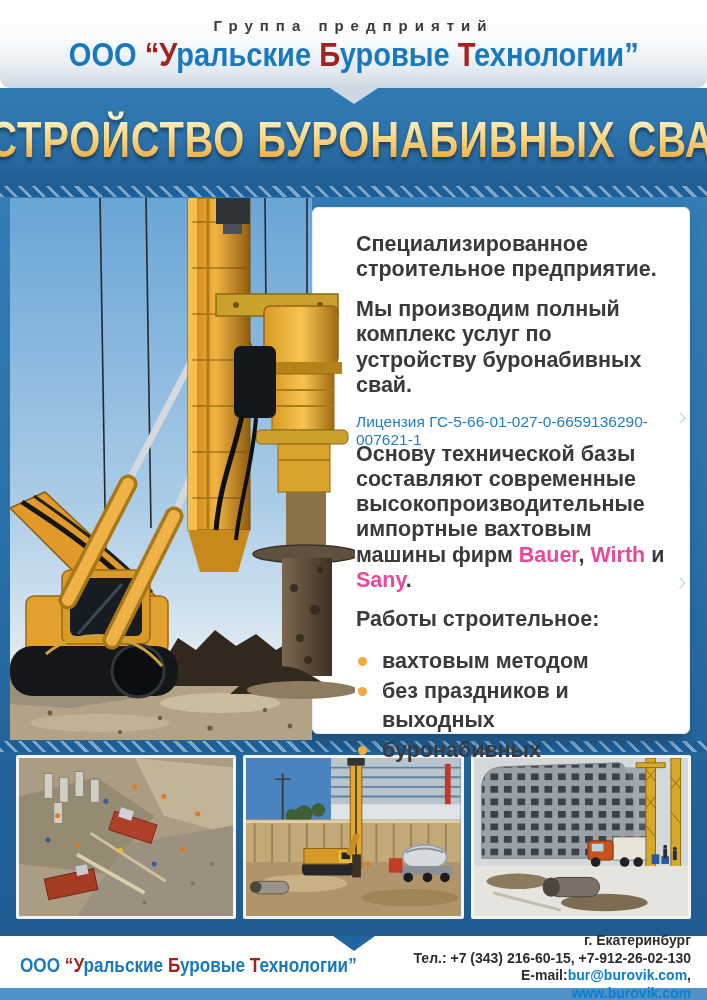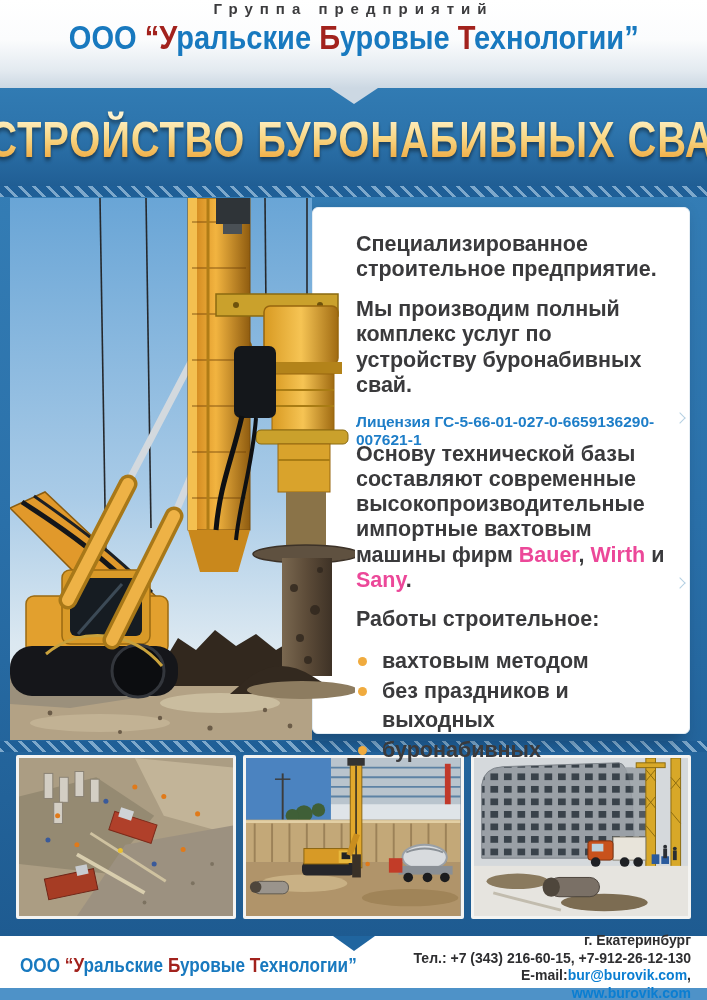--- a/index.html
+++ b/index.html
@@ -1,21 +1,21 @@
 <!DOCTYPE html>
 <html><head>
 <meta charset="utf-8">
 <style>
   html,body{margin:0;padding:0;background:#888;}
   .page{position:relative;width:707px;height:1000px;margin:0 auto;background:#fff;
         font-family:"Liberation Sans",sans-serif;overflow:hidden;}
 
   
-  .header{height:88px;display:flex;flex-direction:column;align-items:center;justify-content:flex-start;
-          background:linear-gradient(180deg,#ffffff 0%,#fbfcfd 45%,#e3eaf0 80%,#ccd8e3 100%);}
+  .header{height:88px;display:flex;flex-direction:column;align-items:center;justify-content:center;
+          background:linear-gradient(180deg,#ffffff 0%,#fbfcfd 45%,#e3eaf0 80%,#ccd8e3 100%);border-radius:10px;}
   .group-label{font-size:15px;font-weight:bold;letter-spacing:7px;color:#3b3b3d;margin-bottom:4px;}
   .company-line{font-size:33px;font-weight:bold;white-space:nowrap;transform:scaleX(.88);line-height:1;}
   .company-line .c-blue{color:#1879bf;}
   .company-line .c-red{color:#a2221d;}
 
   
   .banner{height:98px;position:relative;display:flex;align-items:center;justify-content:center;
           background:linear-gradient(180deg,#317bb3 0%,#2d74ac 45%,#205e94 100%);}
   .banner-notch{position:absolute;top:0;left:50%;transform:translateX(-50%);width:0;height:0;
           border-left:24px solid transparent;border-right:24px solid transparent;border-top:16px solid #ccd8e3;}
@@ -34,21 +34,21 @@
   .main-area{position:relative;height:544px;}
   .photo-main{position:absolute;left:10px;top:1px;width:345px;height:542px;z-index:3;pointer-events:none;}
   .panel{position:absolute;left:312px;top:10px;width:378px;height:527px;z-index:2;background:#fff;
          border-radius:6px;border:1px solid #e4edf4;box-shadow:-7px 7px 16px rgba(8,30,52,.38);
          display:flex;flex-direction:column;box-sizing:border-box;}
   .pb{padding:24px 18px 0 43px;box-sizing:border-box;}
   .pb-1{height:210px;}
   .pb-2{height:165px;}
   .pb-3{flex:1;}
   .para{margin:0 0 15px;font-size:21.5px;font-weight:bold;color:#3a3a3c;line-height:1.17;}
-  .license{margin:10px 0 0;font-size:15.5px;font-weight:bold;color:#1e7ec8;}
+  .license{margin:10px 0 0;font-size:15.5px;font-weight:normal;color:#1e7ec8;}
   .brand{color:#ec4899;}
   .divider{height:1px;background:#c6dbe9;margin:0 8px 0 4px;position:relative;}
   .divider-arrow{position:absolute;right:-3px;top:-4px;width:7px;height:7px;
          border-top:1px solid #b4cfe2;border-right:1px solid #b4cfe2;transform:rotate(45deg);}
   .bullets{list-style:none;margin:8px 0 0;padding:0;}
   .bullets li{position:relative;padding-left:26px;font-size:21.5px;font-weight:bold;color:#3a3a3c;line-height:1.38;}
   .bullet-dot{position:absolute;left:2px;top:10px;width:9px;height:9px;border-radius:50%;background:#f0ab3e;}
 
   
   .photos-row{height:184px;display:flex;gap:7px;padding:3px 16px 0 16px;box-sizing:border-box;}
@@ -391,18 +391,18 @@
         </svg>
       </div>
     </div>
   </div>
 
   <footer class="footer">
     <div class="footer-notch"></div>
     <div class="footer-company"><span class="c-blue">ООО </span><span class="c-red">“</span><span class="c-red">У</span><span class="c-blue">ральские </span><span class="c-red">Б</span><span class="c-blue">уровые </span><span class="c-red">Т</span><span class="c-blue">ехнологии</span><span class="c-blue">”</span></div>
     <div class="contacts">
       <div>г. Екатеринбург</div>
-      <div>Тел.: +7 (343) 216-60-15, +7-912-26-12-130</div>
+      <div>Тел.: +7 (343) 216-60-15, +7-912-26-02-130</div>
       <div><span>E-mail:</span><a href="#">bur@burovik.com</a><span>, </span><a href="#">www.burovik.com</a></div>
     </div>
   </footer>
   <div class="bottom-strip"></div>
 </div>
 
 </body></html>

